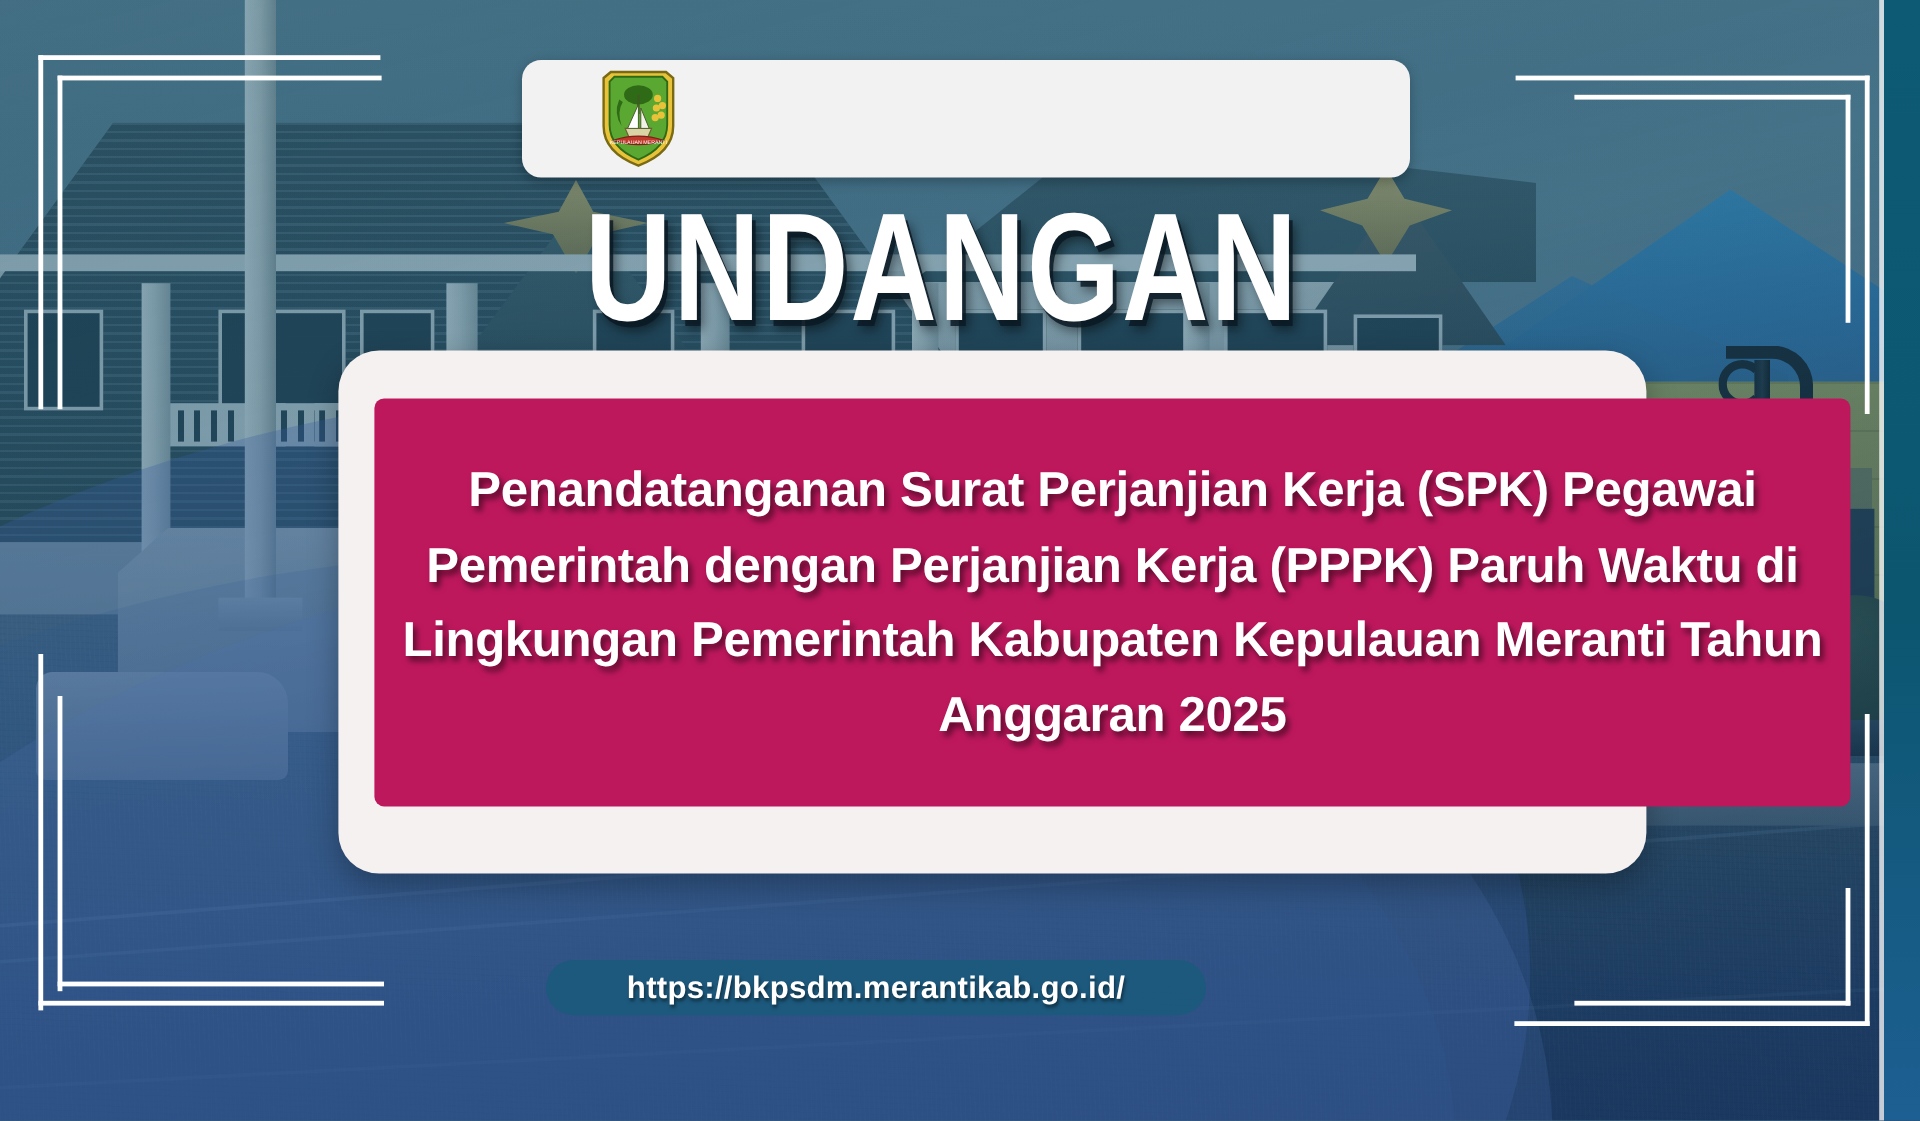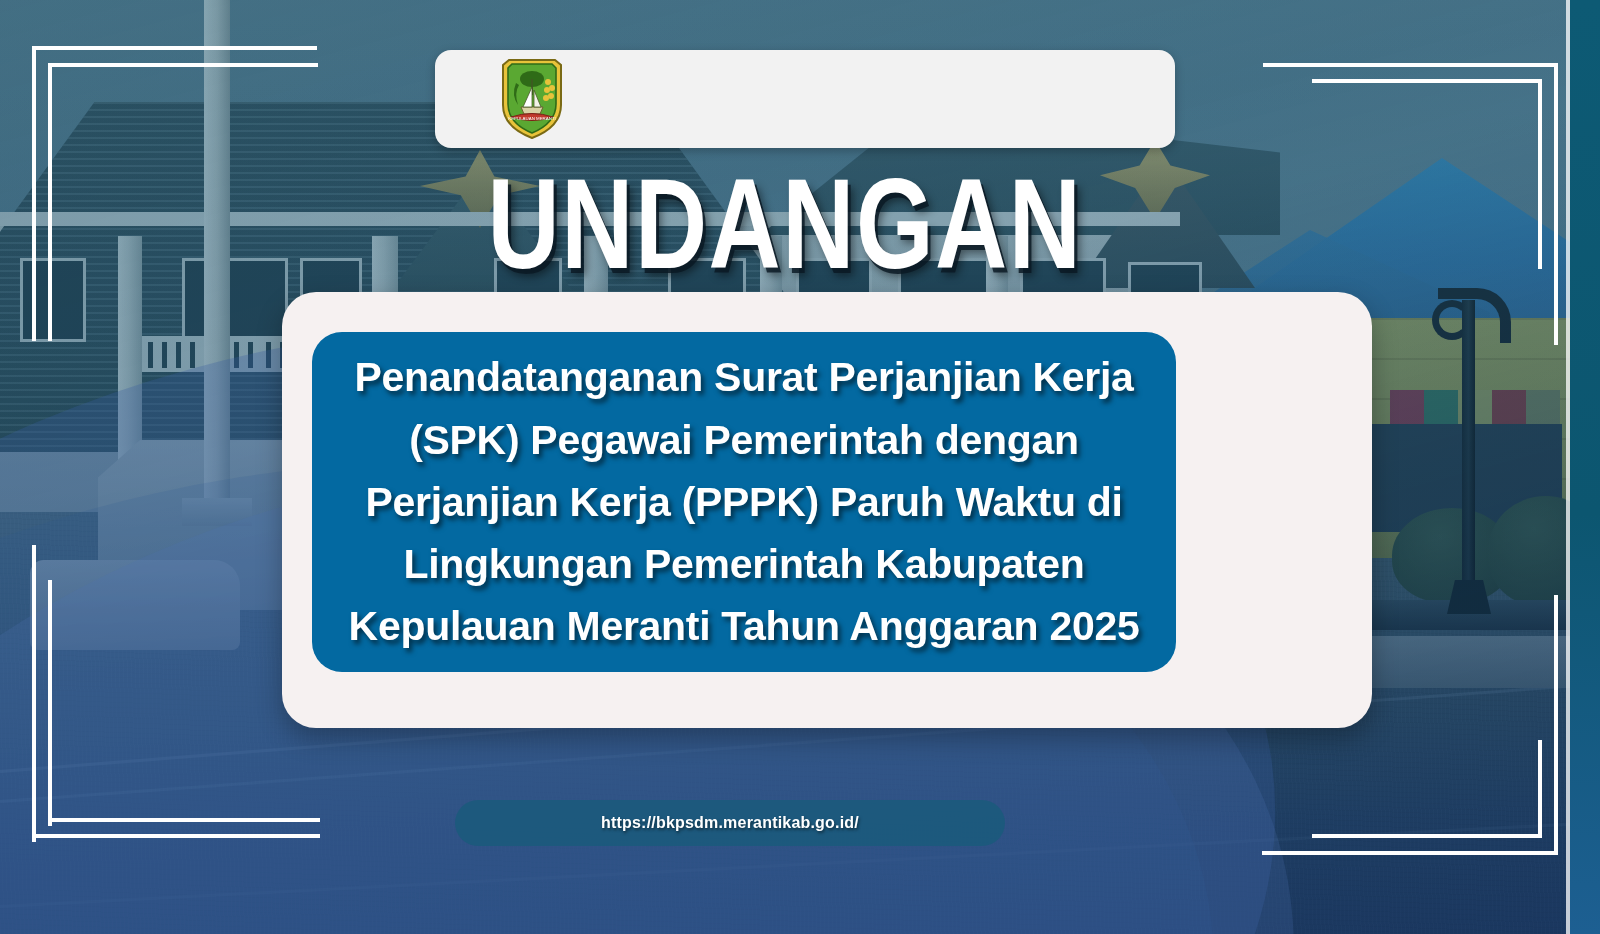--- a/index.html
+++ b/index.html
@@ -368,23 +368,23 @@
     position: absolute;
     left: 282px; top: 292px;
     width: 1090px; height: 436px;
     background: #f6f1f1;
     border-radius: 34px;
     box-shadow: 0 10px 26px rgba(0,0,0,0.28);
   }
   .teal-panel {
     position: absolute;
     left: 312px; top: 332px;
-    width: 864px; height: 340px;
-    background: #0369a1;
-    border-radius: 30px;
+    width: 1230px; height: 340px;
+    background: #be185d;
+    border-radius: 8px;
     display: flex;
     align-items: center;
     justify-content: center;
     padding: 0 18px;
     box-sizing: border-box;
   }
   .panel-text {
     color: #ffffff;
     font-family: "Liberation Sans", sans-serif;
     font-weight: 700;
@@ -403,21 +403,21 @@
     background: rgba(22, 92, 122, 0.72);
     border-radius: 24px;
     display: flex;
     align-items: center;
     justify-content: center;
   }
   .url-text {
     color: #ffffff;
     font-family: "Liberation Sans", sans-serif;
     font-weight: 700;
-    font-size: 16px;
+    font-size: 26px;
     letter-spacing: 0.2px;
     text-shadow: 1px 2px 3px rgba(0,0,0,0.5);
   }
 </style>
 </head>
 <body>
 
 <div class="poster">
 
   <div class="photo">

